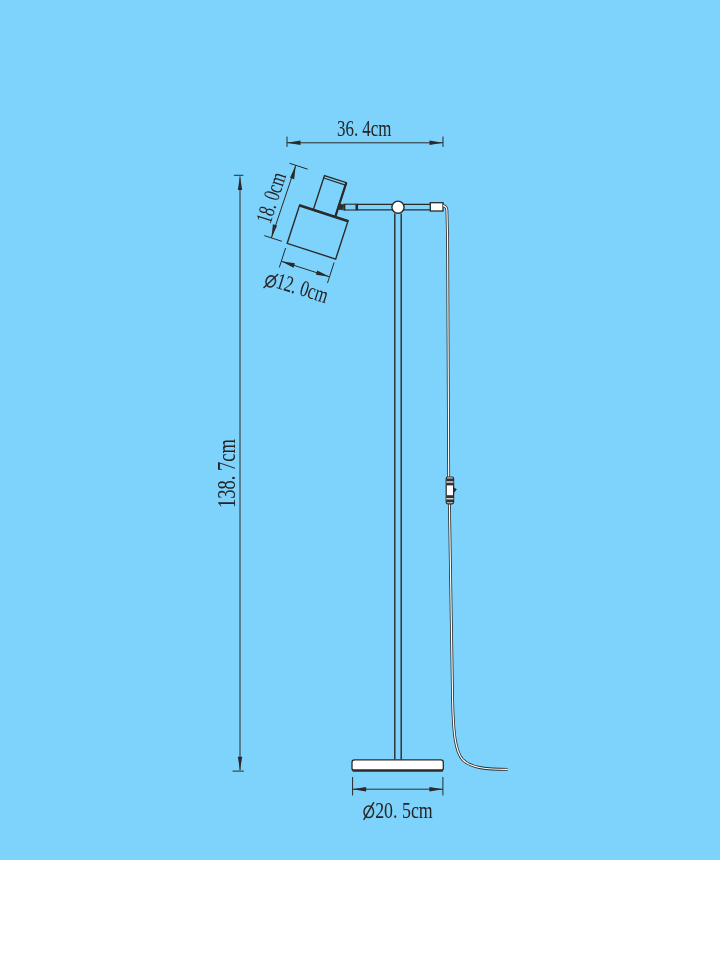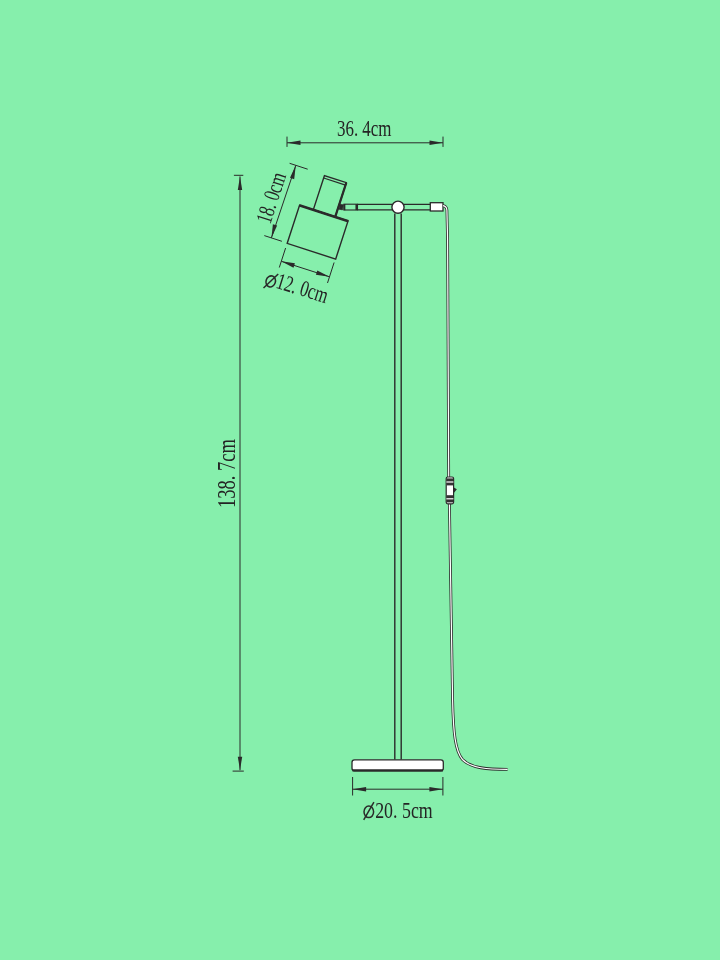--- a/index.html
+++ b/index.html
@@ -1,16 +1,16 @@
 <!DOCTYPE html>
 <html><head>
 <meta charset="utf-8">
 <style>
   html,body{margin:0;padding:0;background:#ffffff;}
-  .page{width:720px;height:960px;position:relative;background:#86efac;overflow:hidden;}
+  .page{width:720px;height:860px;position:relative;background:#7dd3fc;overflow:hidden;}
   svg text{font-family:"Liberation Serif", serif; fill:#242424;}
 </style>
 </head>
 <body>
 <div class="page">
 <svg width="720" height="960" viewBox="0 0 720 960" fill="none" stroke-linecap="butt">
 
   <g stroke="#2a2a2a" stroke-width="1">
     <line x1="287" y1="136.6" x2="287" y2="146.9"></line>
     <line x1="443" y1="136.6" x2="443" y2="146.9"></line>

